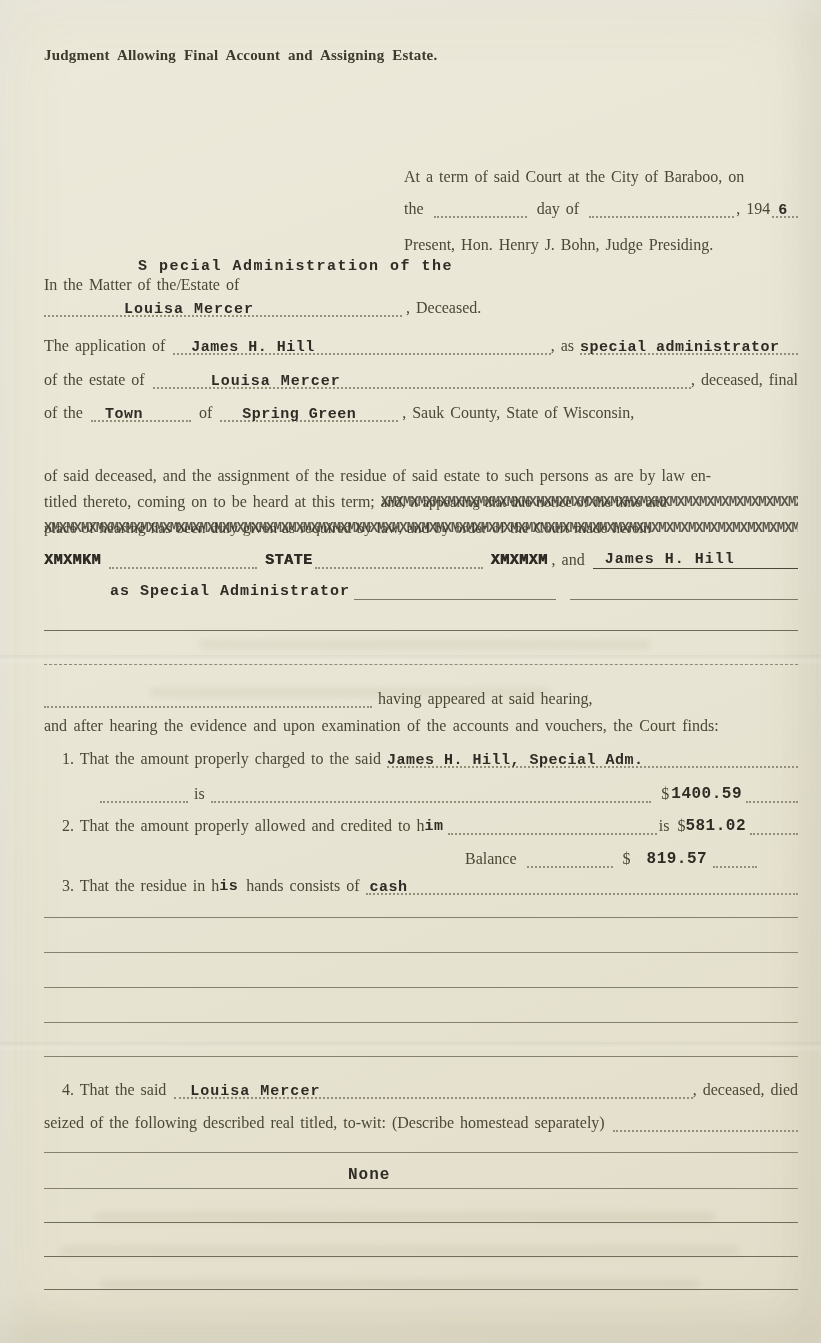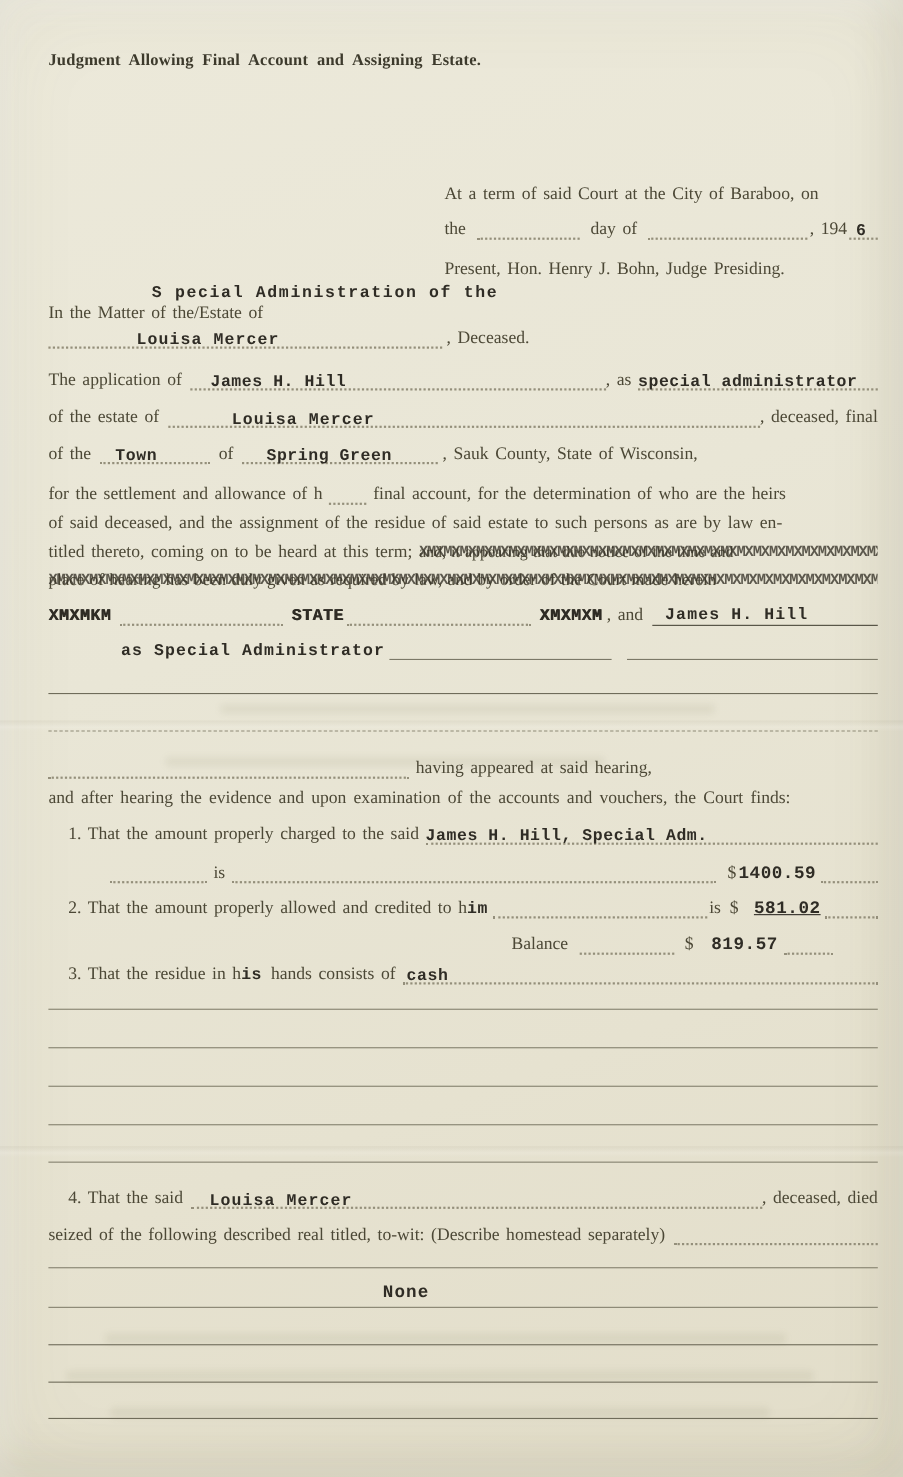--- a/index.html
+++ b/index.html
@@ -98,25 +98,20 @@
     <span class="fill" style="width:100px;margin:0 8px;">
       <span class="typed" style="margin-left:14px;">Town</span>
     </span>
     <span class="printed">of</span>
     <span class="fill" style="width:178px;margin:0 4px 0 8px;">
       <span class="typed" style="margin-left:22px;">Spring Green</span>
     </span>
     <span class="printed">, Sauk County, State of Wisconsin,</span>
   </div>
 
-  <div class="abs row" style="top:441px;">
-    <span class="printed">for the settlement and allowance of h</span>
-    <span class="fill" style="width:34px;margin:0 6px;"></span>
-    <span class="printed">final account, for the determination of who are the heirs</span>
-  </div>
   <div class="abs printed" style="top:467px;">of said deceased, and the assignment of the residue of said estate to such persons as are by law en-</div>
   <div class="abs row" style="top:493px;">
     <span class="printed">titled thereto, coming on to be heard at this term;</span>
     <span class="struck" style="flex:1;margin-left:6px;">
       <span class="under printed" style="font-size:14.5px;word-spacing:1px;">and, it appearing that due notice of the time and</span>
       <span class="xover">XMXMXMXMXMXMXMXMXMXMXMXMXMXMXMXMXMXMXMXMXMXMXMXMXMXMXMXMXMXM</span>
     </span>
   </div>
   <div class="abs row" style="top:519px;">
     <span class="struck" style="flex:1;">
@@ -171,21 +166,21 @@
     <span class="fill" style="width:52px;margin-left:4px;"></span>
   </div>
 
   <div class="abs row" style="top:817px;">
     <span class="gap" style="width:18px;"></span>
     <span class="printed">2. That the amount properly allowed and credited to h</span>
     <span class="typed">im</span>
     <span class="fill flex1" style="margin-left:4px;"></span>
     <span class="printed" style="margin:0 8px 0 2px;">is</span>
     <span class="printed">$</span>
-    <span class="typed" style="font-size:16px;margin-left:14px;text-decoration:underline;">581.02</span>
+    <span class="typed" style="font-size:16px;">581.02</span>
     <span class="fill" style="width:48px;margin-left:4px;"></span>
   </div>
 
   <div class="abs row" style="top:850px;">
     <span class="gap" style="width:421px;"></span>
     <span class="printed">Balance</span>
     <span class="fill" style="width:86px;margin:0 10px;"></span>
     <span class="printed">$</span>
     <span class="typed" style="font-size:16px;margin-left:16px;">819.57</span>
     <span class="fill" style="width:44px;margin-left:6px;"></span>

